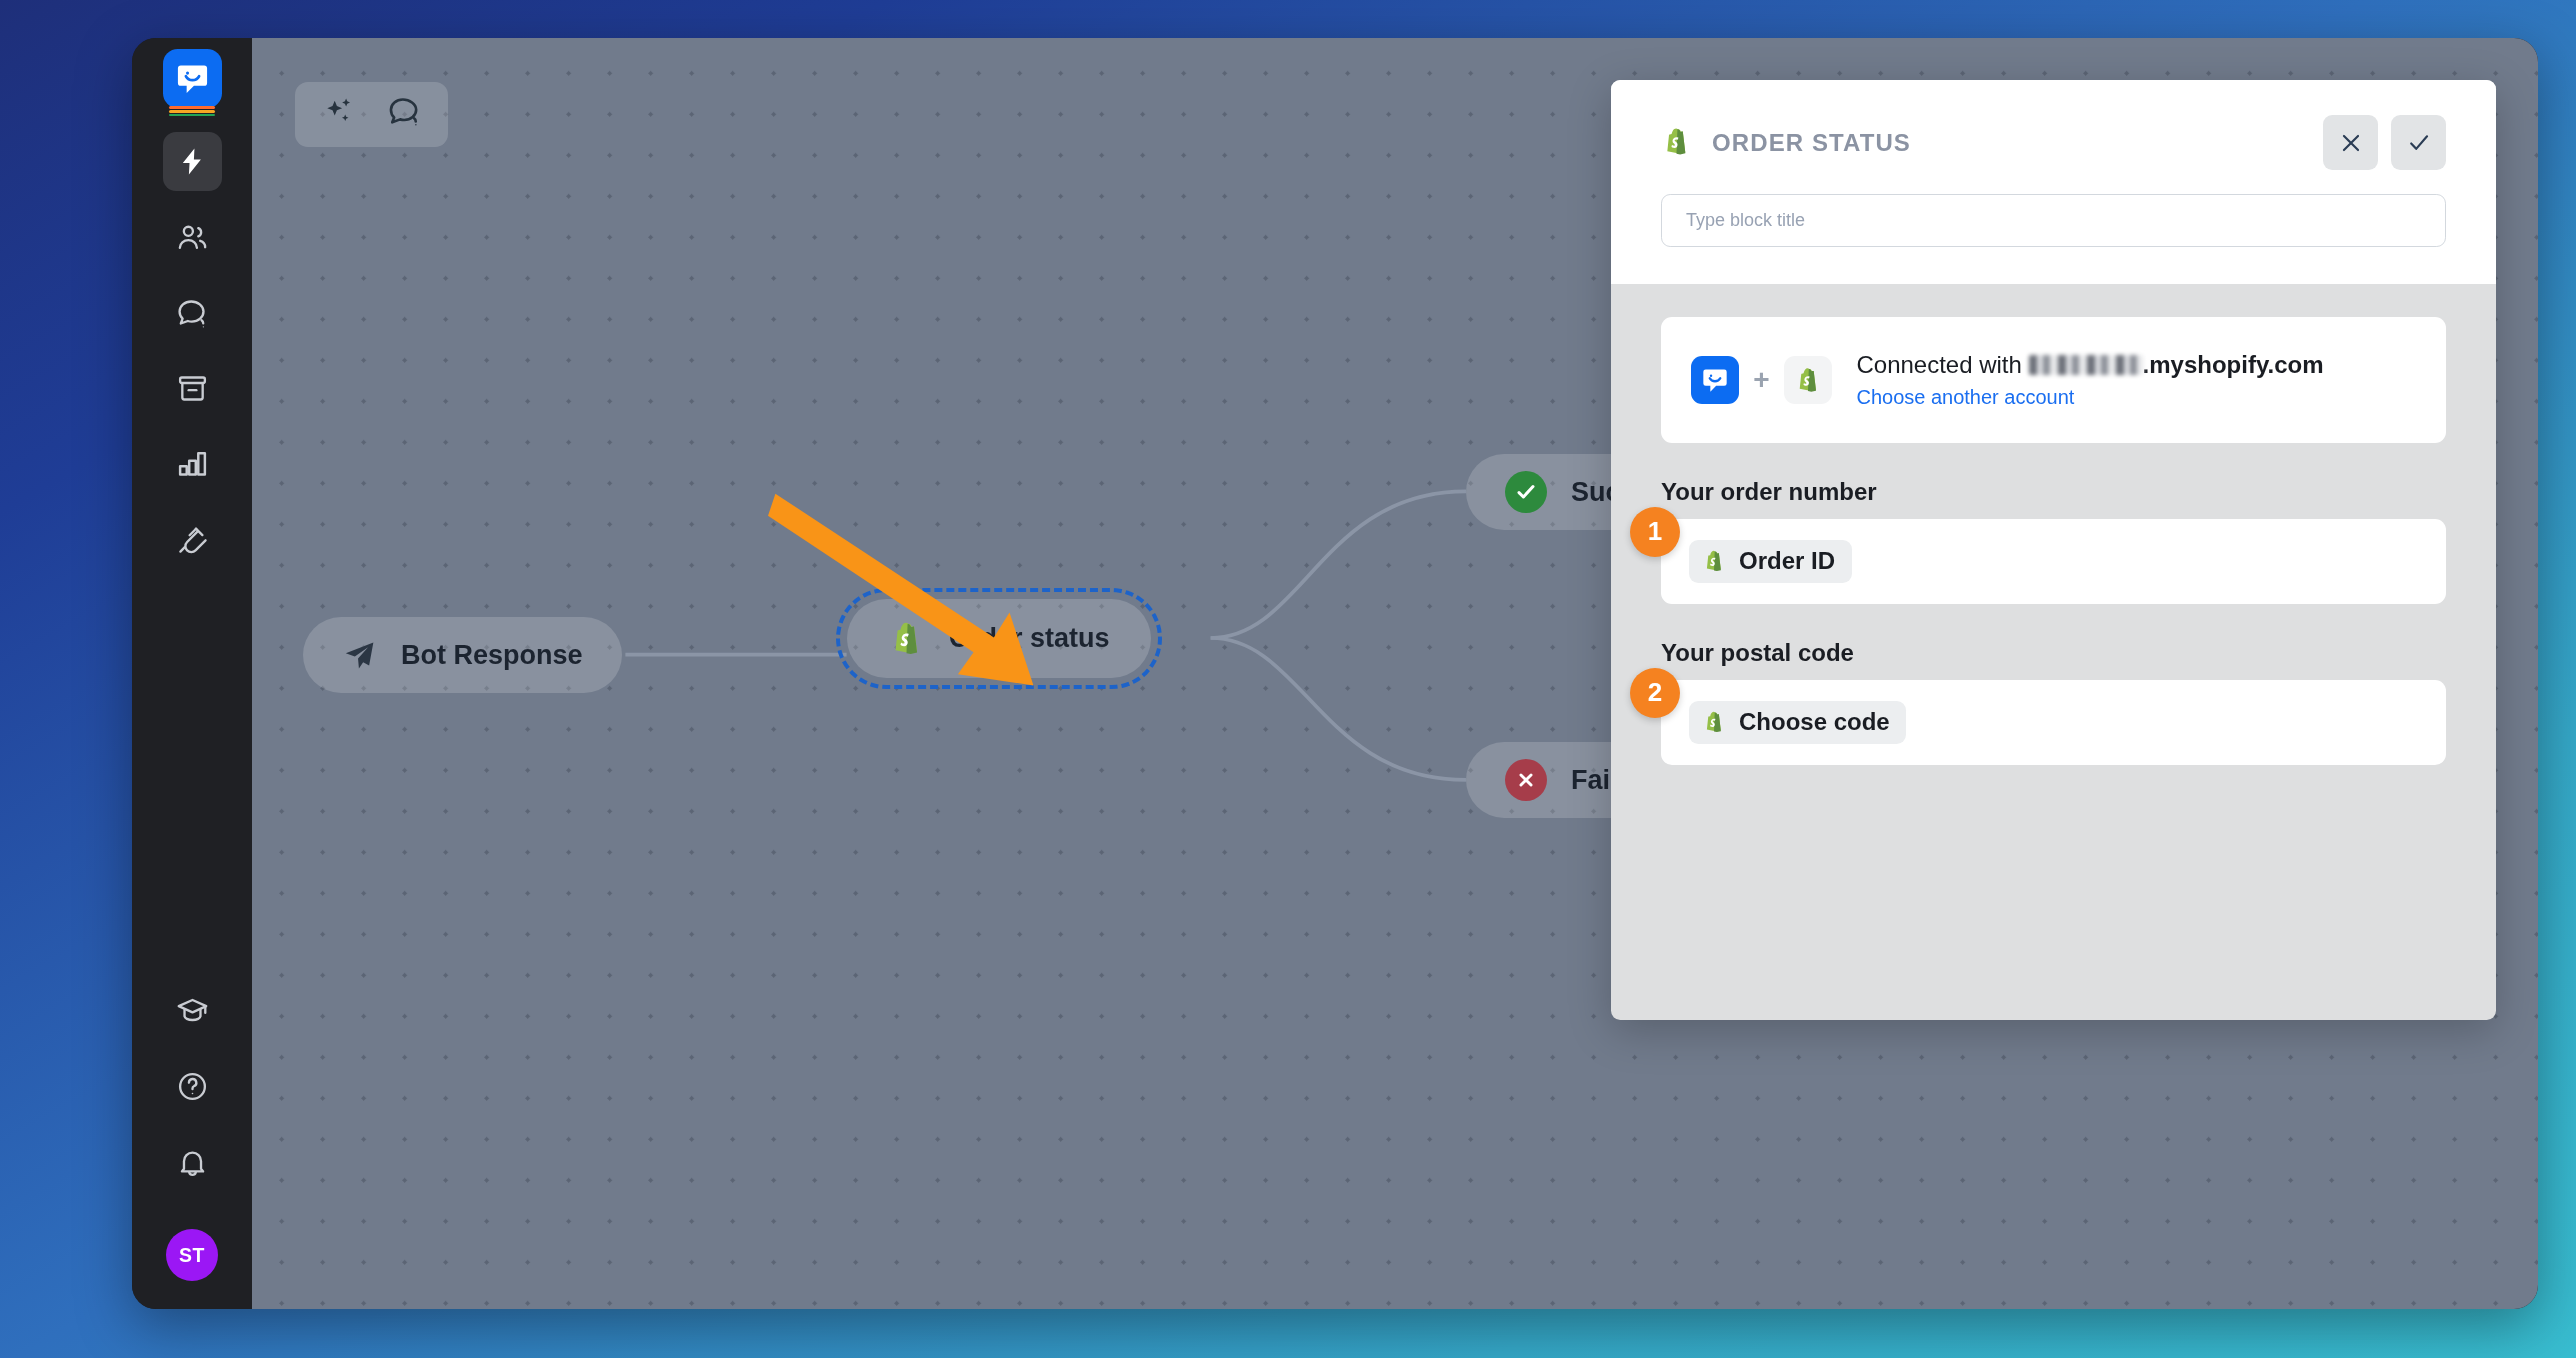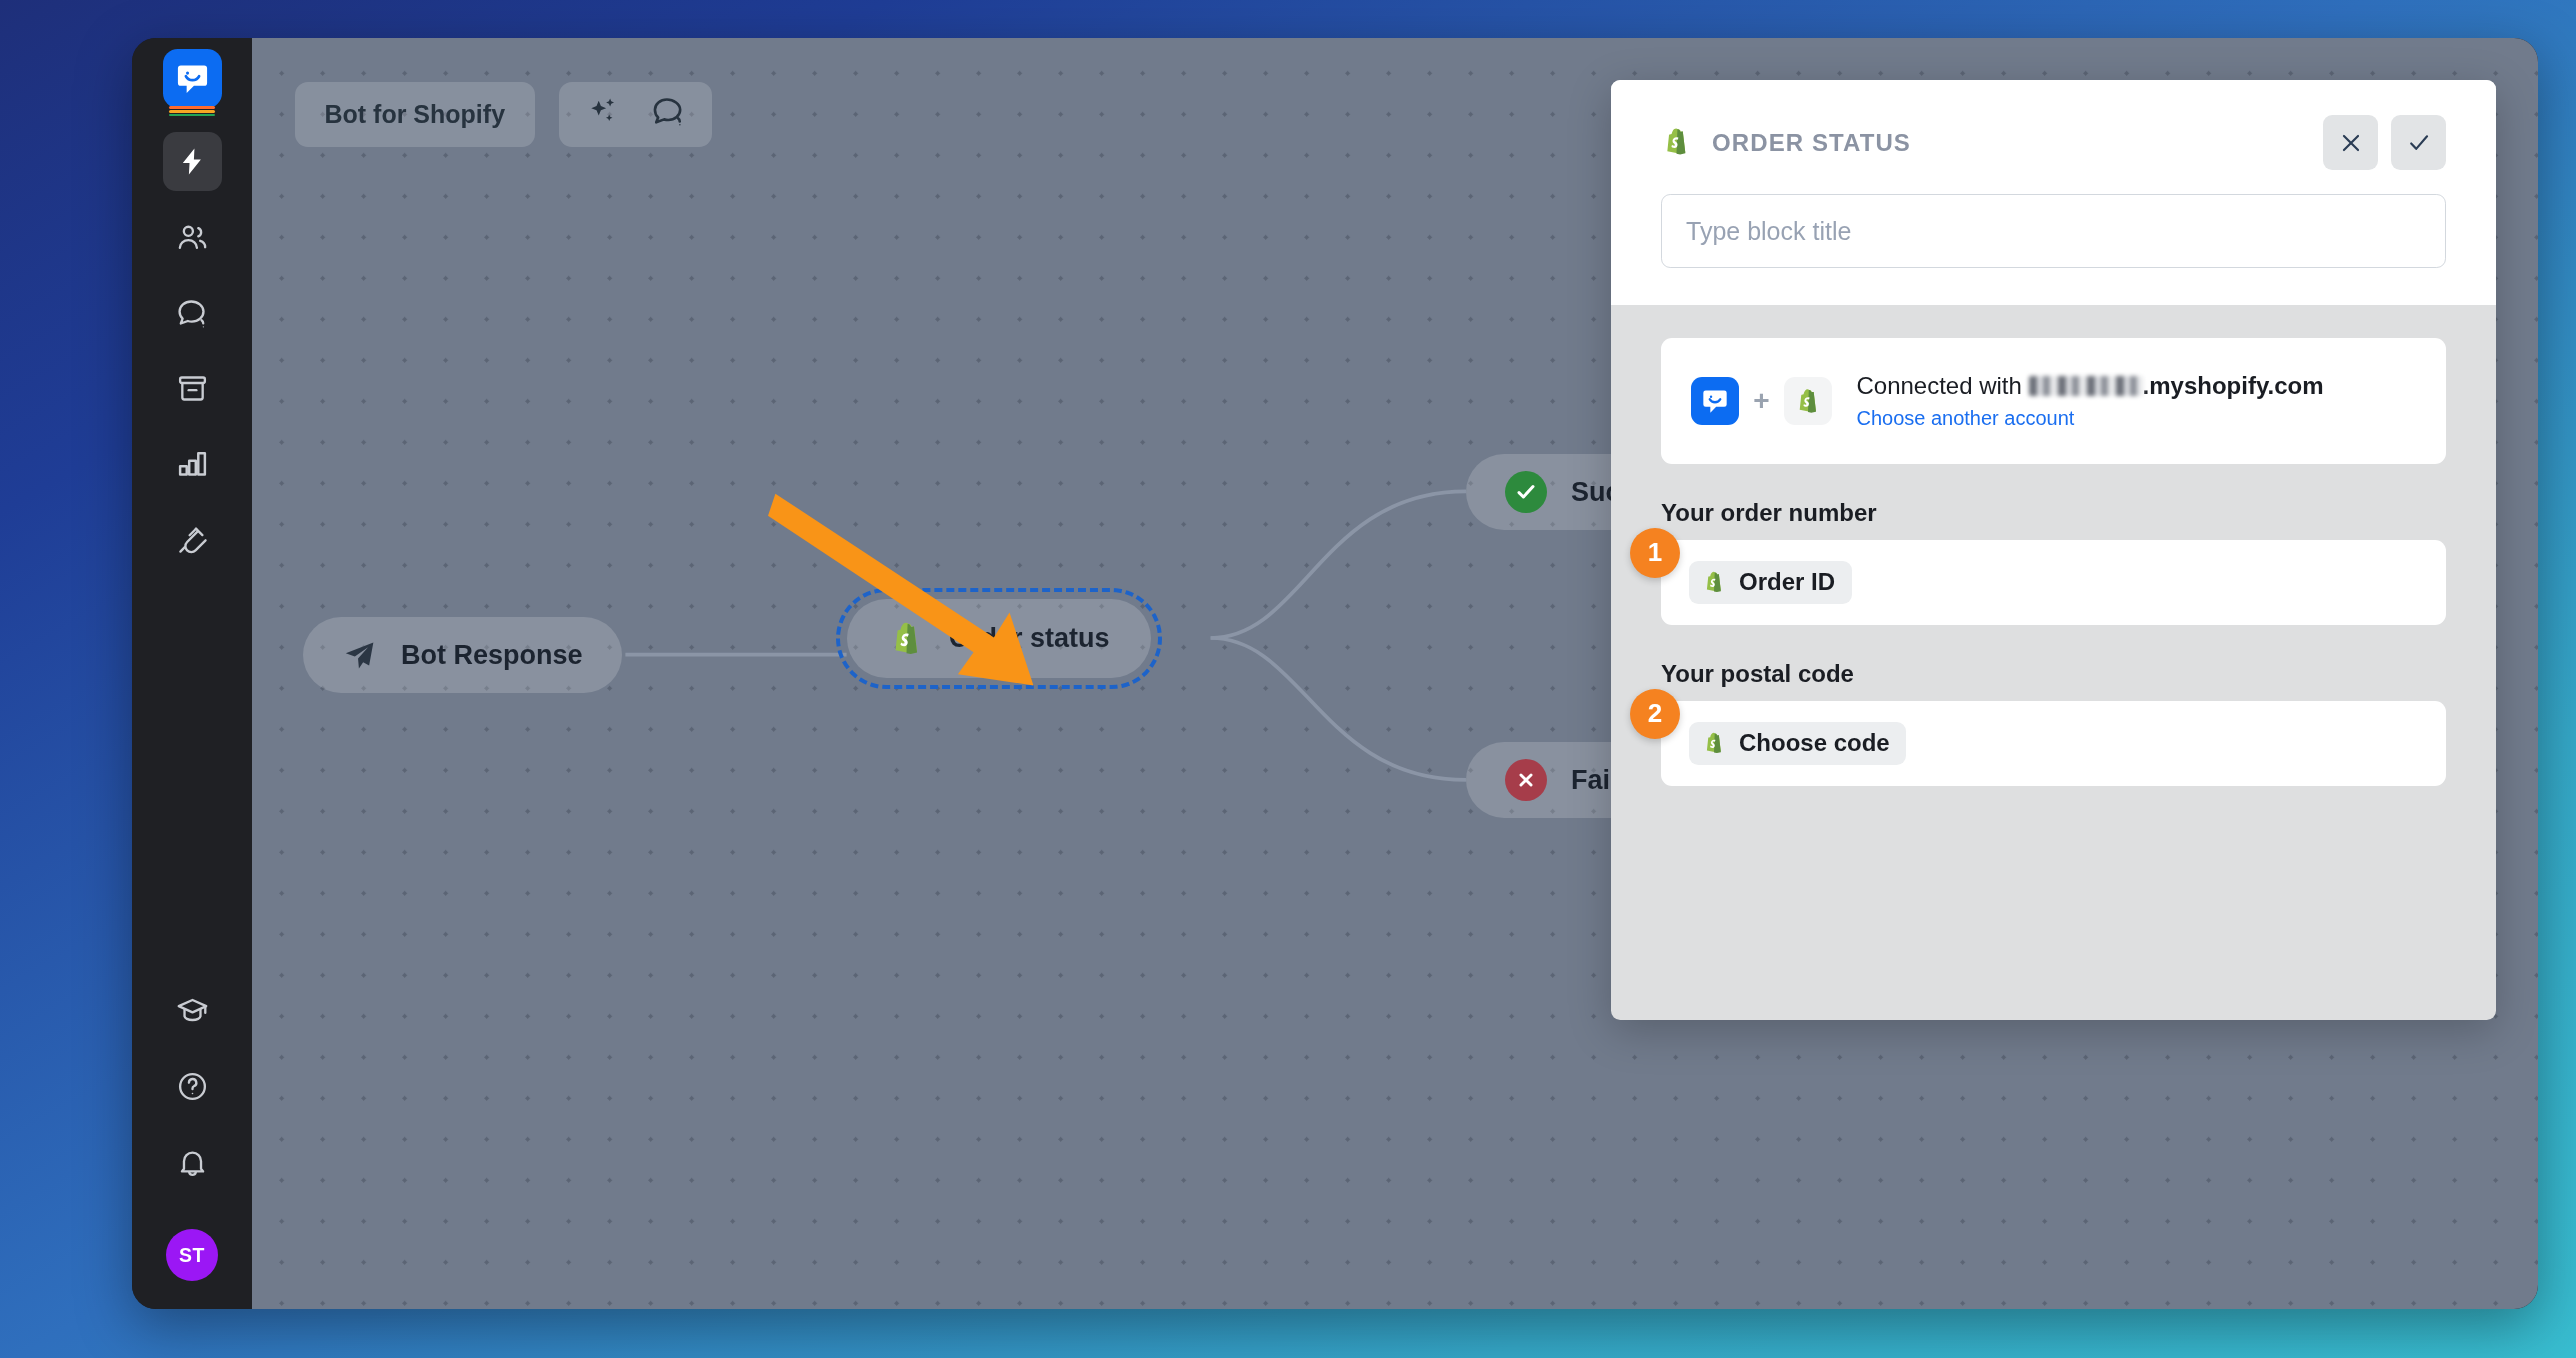--- a/index.html
+++ b/index.html
@@ -152,25 +152,25 @@
   }
   .panel-actions { margin-left:auto; display:flex; gap: 13px; }
   .panel-btn {
     width: 55px; height: 55px; border-radius: 9.2px;
     background:#e2e4e6; border:none;
     display:flex; align-items:center; justify-content:center;
     cursor:pointer;
   }
   .title-input {
     margin-top: 24px;
-    width: 100%; height: 74px;
+    width: 100%; height: 53px;
     border: 1.8px solid #d3d8de; border-radius: 9.2px;
     background:#fff;
     padding: 0 24px;
-    font-size: 25px; color:#2b3340;
+    font-size: 18px; color:#2b3340;
     font-family: "Liberation Sans", sans-serif;
   }
   .title-input::placeholder { color:#98a2b3; }
 
   .panel-body { padding: 33px 50px 0 50px; }
 
   .connected-card {
     background:#fff; border-radius: 11px;
     padding: 31px 29.5px;
     display:flex; align-items:center; gap: 0;
@@ -319,21 +319,20 @@
           <path d="M9.6 19.2a2.5 2.5 0 0 0 4.8 0"></path>
         </svg>
       </div>
       <div class="avatar">ST</div>
     </div>
   </nav>
 
   <main id="canvas">
 
     <div id="canvas-toolbar">
-      <div class="pill">Bot for Shopify</div>
       <div class="pill icons">
         <span>
           <svg width="35" height="35" viewBox="0 0 24 24" fill="#27333f">
             <path d="M9.4 4.6l1.5 3.6 3.6 1.5-3.6 1.5-1.5 3.6-1.5-3.6L4.3 9.7l3.6-1.5z"></path>
             <path d="M17.2 3.1l.8 1.9 1.9.8-1.9.8-.8 1.9-.8-1.9-1.9-.8 1.9-.8z"></path>
             <path d="M16.6 14.1l.65 1.55 1.55.65-1.55.65-.65 1.55-.65-1.55-1.55-.65 1.55-.65z"></path>
           </svg>
         </span>
         <span>
           <svg width="35" height="35" viewBox="0 0 24 24" fill="none" stroke="#27333f" stroke-width="1.8" stroke-linecap="round" stroke-linejoin="round">

